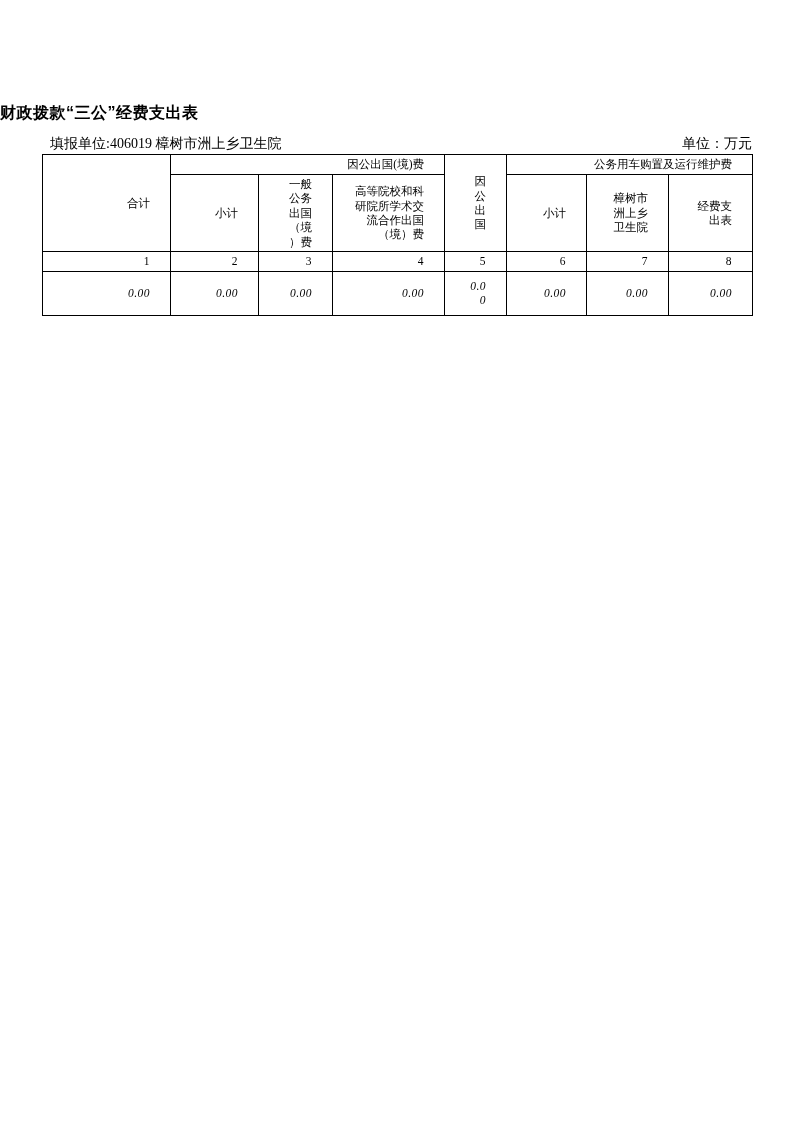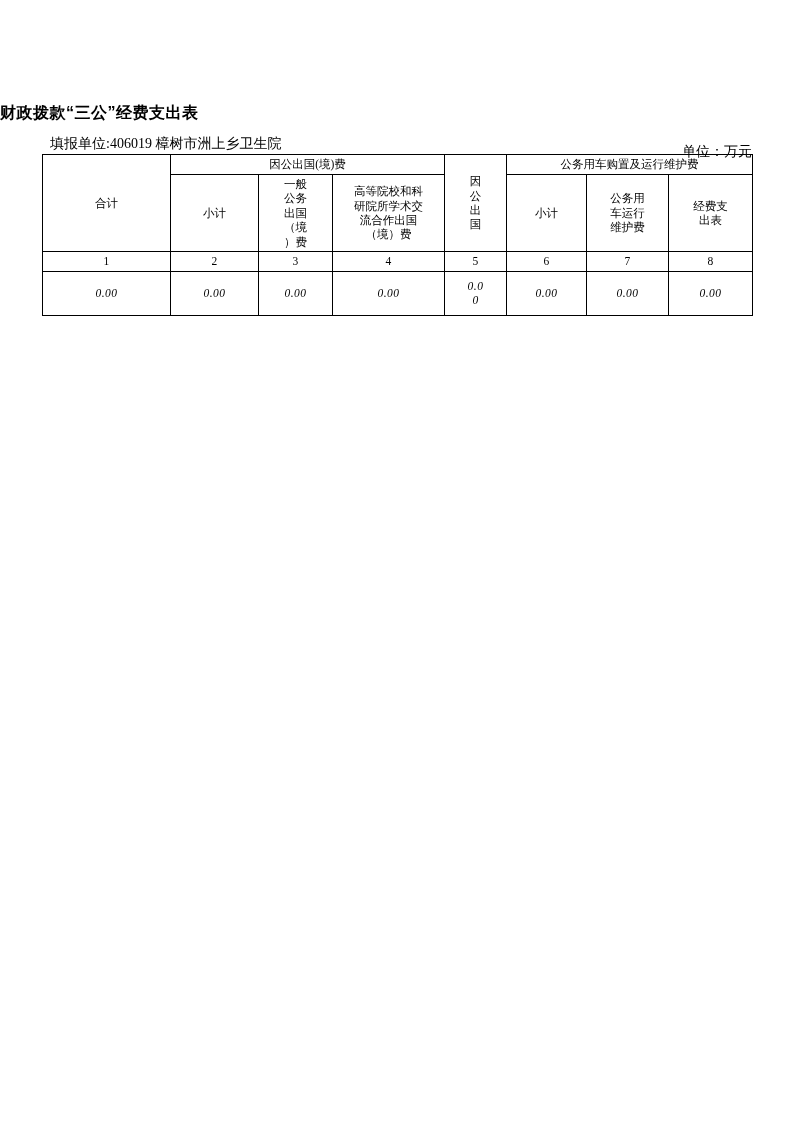--- a/index.html
+++ b/index.html
@@ -41,34 +41,34 @@
   }
   .meta-left {
     position: absolute;
     left: 8px;
     top: 0;
     white-space: nowrap;
   }
   .meta-right {
     position: absolute;
     right: 0px;
-    top: 8px;
+    top: 0;
     white-space: nowrap;
   }
   table.main {
     position: absolute;
     top: 154px;
     left: 42px;
     border-collapse: collapse;
     table-layout: fixed;
     width: 710px;
   }
   table.main td {
     border: 1px solid #000000;
-    text-align: center;
+    text-align: right;
     vertical-align: middle;
     font-size: 11.5px;
     line-height: 1.25;
     padding: 2px 20px;
     word-wrap: break-word;
   }
   .grp-head {
     font-size: 11.5px;
   }
   .r1 { height: 20px; }
@@ -111,21 +111,21 @@
         <td rowspan="2" class="tall">合计</td>
         <td colspan="3" class="grp-head">因公出国(境)费</td>
         <td rowspan="2" class="tall">因公出国</td>
         <td colspan="3" class="grp-head">公务用车购置及运行维护费</td>
       </tr>
       <tr class="r2">
         <td class="tall">小计</td>
         <td class="tall">一般公务出国（境）费</td>
         <td class="tall">高等院校和科研院所学术交流合作出国（境）费</td>
         <td class="tall">小计</td>
-        <td class="tall">公务用车运行维护费</td>
+        <td class="tall">樟树市洲上乡卫生院</td>
         <td class="tall">经费支出表</td>
       </tr>
       <tr class="r3">
         <td class="num">1</td>
         <td class="num">2</td>
         <td class="num">3</td>
         <td class="num">4</td>
         <td class="num">5</td>
         <td class="num">6</td>
         <td class="num">7</td>

